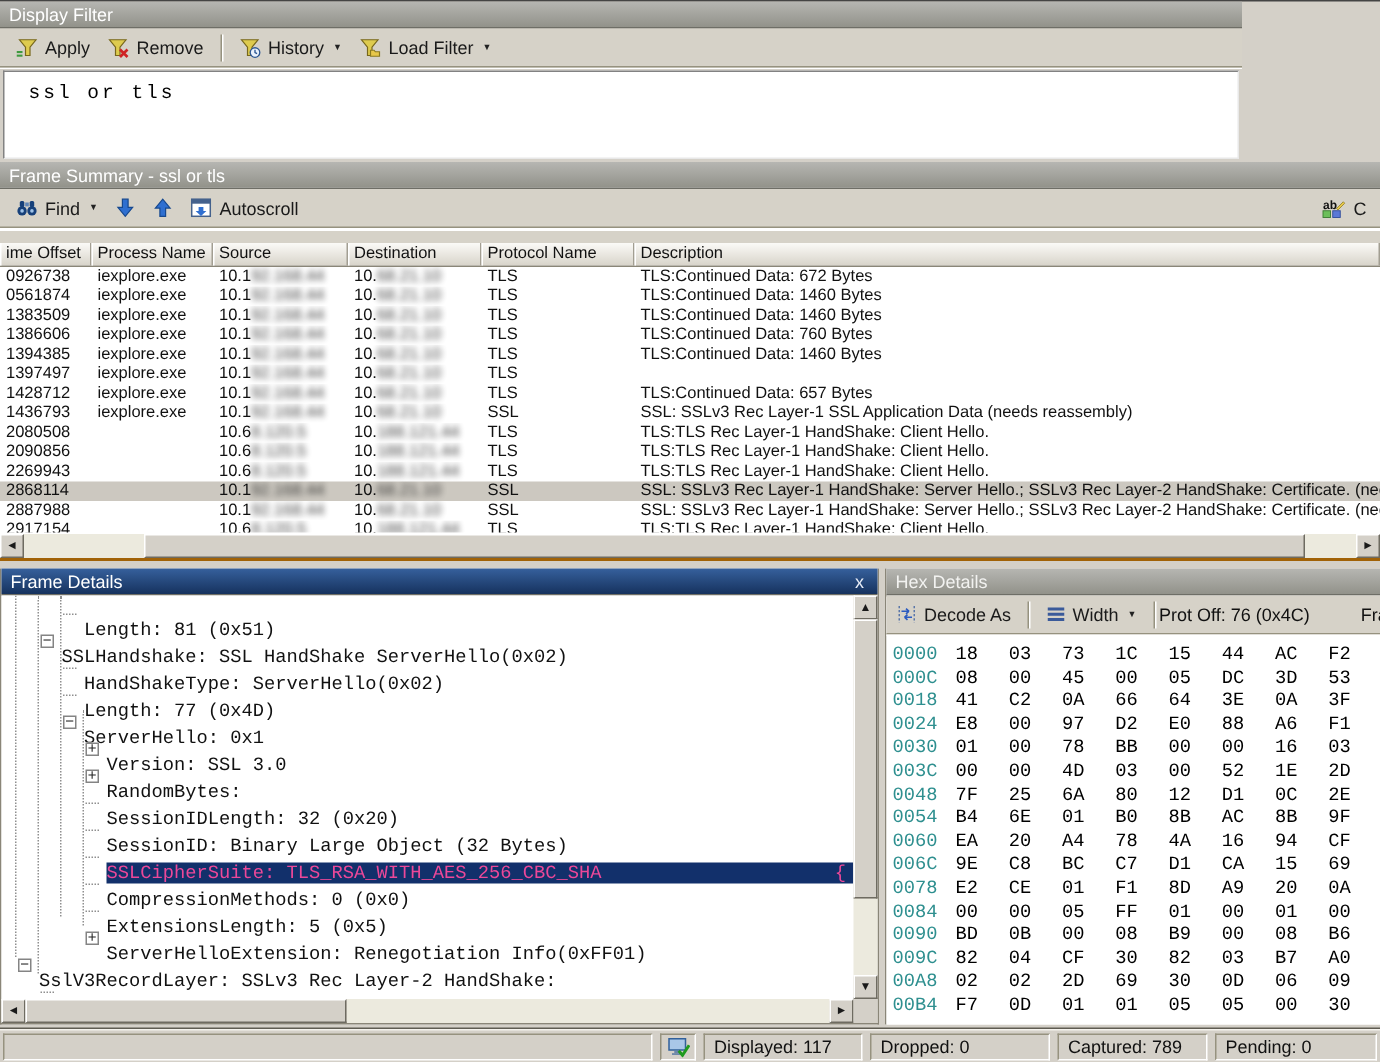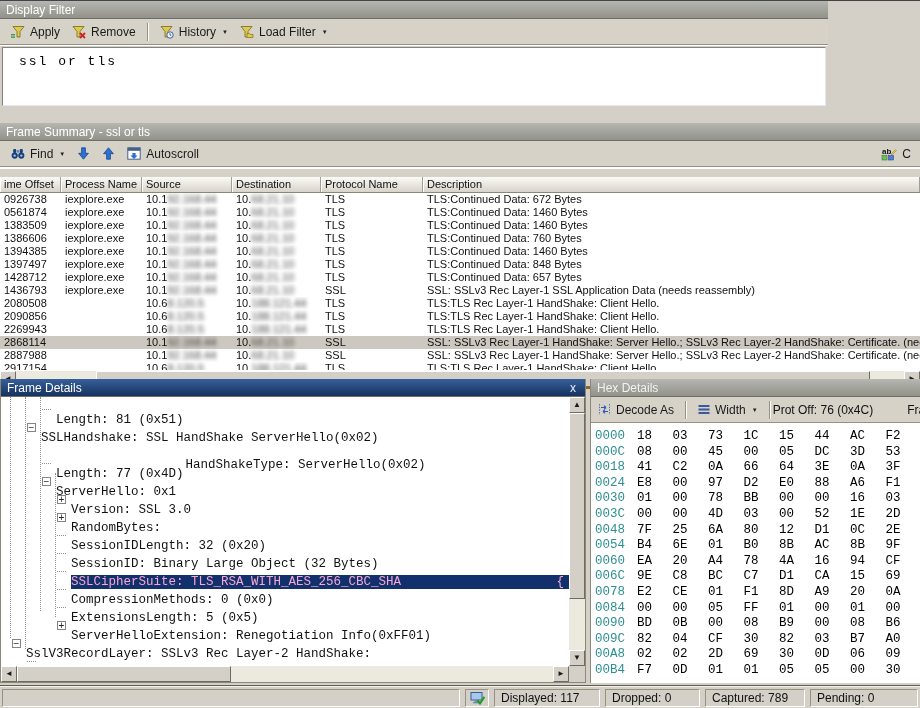--- a/index.html
+++ b/index.html
@@ -23,21 +23,21 @@
   .ticon{display:inline-block;line-height:0;}
 
   
   #display-filter{position:absolute;left:0;top:0;width:828px;height:107px;}
   .filter-edit{position:absolute;left:2px;right:2px;top:46px;bottom:2px;background:#fff;
                border:1px solid #828282;border-right-color:#e8e8e8;border-bottom-color:#e8e8e8;
                font-family:"Liberation Mono",monospace;font-size:13px;letter-spacing:2px;
                padding:6px 16px;color:#000;}
 
   
-  #frame-summary{position:absolute;left:0;top:122px;width:920px;height:266px;background:#fff;border-bottom:2px solid #a16207;}
+  #frame-summary{position:absolute;left:0;top:107px;width:920px;height:266px;background:#fff;border-bottom:2px solid #a16207;}
   .fs-gap{position:absolute;left:0;top:46px;height:8px;width:100%;background:#d6d2c8;}
   .fs-header{position:absolute;left:0;top:54px;height:16px;width:100%;display:flex;font-size:11px;
              background:linear-gradient(#fbfaf7,#d8d4ca);border-bottom:1px solid #8a8678;}
   .fs-h{padding:1px 3px;border-left:1px solid #fff;border-right:1px solid #a29e92;white-space:nowrap;overflow:hidden;}
   .fs-body{position:absolute;left:0;top:70px;bottom:17px;width:100%;overflow:hidden;background:#fff;}
   .fs-row{display:flex;height:13px;line-height:13px;font-size:11px;white-space:nowrap;}
   .fs-row.selected{background:#ccc8c0;align-items:flex-end;}
   .fs-cell{padding:0 4px;overflow:hidden;flex:none;}
   .c0{width:61px;}.c1{width:81px;}.c2{width:90px;}.c3{width:89px;}.c4{width:102px;}.c5{flex:1 1 auto;}
   .blur{filter:blur(2.3px);opacity:.8;}
@@ -54,42 +54,42 @@
   
   #frame-details{position:absolute;left:0;top:378px;width:586px;height:304px;background:#fff;border:1px solid #8a8678;border-top:0;}
   .tree{position:absolute;left:0;top:18px;right:16px;bottom:16px;background:#fff;overflow:hidden;
         font-family:"Liberation Mono",monospace;font-size:12.5px;padding-top:3px;}
   .guide{position:absolute;width:0;border-left:1px dotted #8f8f8f;}
   .trow{display:flex;align-items:center;height:18px;white-space:pre;position:relative;}
   .tbox{width:9px;height:9px;flex:none;border:1px solid #848484;background:#fff;color:#222;
         font-size:10px;line-height:7px;text-align:center;margin-right:5px;font-family:"Liberation Sans",sans-serif;}
   .tdash{width:9px;flex:none;border-top:1px dotted #8f8f8f;margin-right:5px;}
   .tlabel{white-space:pre;margin-top:21px;}
-  .trow.selected .tlabel{flex:1 1 auto;background:#12306b;color:#f9a8d4;display:flex;justify-content:space-between;padding-right:5px;}
+  .trow.selected .tlabel{flex:1 1 auto;background:#12306b;color:#ec4899;display:flex;justify-content:space-between;padding-right:5px;}
   .fd-corner{position:absolute;right:0;bottom:0;width:16px;height:16px;background:#d4d0c8;}
   #frame-details .sb-h{width:calc(100% - 16px);}
 
   
   #hex-details{position:absolute;left:590px;top:378px;width:330px;height:304px;background:#fff;border-left:1px solid #8a8678;}
   #hex-details .titlebar{color:#f2f2f0;}
   .hex-body{position:absolute;left:0;top:44px;bottom:0;width:100%;background:#fff;overflow:hidden;
             font-family:"Liberation Mono",monospace;font-size:12.5px;padding:6px 0 0 4px;}
   .hrow{height:15.6px;line-height:15.6px;white-space:pre;}
   .hoff{color:#2e8f8f;display:inline-block;width:42px;}
   .hbytes{word-spacing:13px;color:#000;}
   .hex-field{display:inline-flex;align-items:flex-end;white-space:nowrap;}
 
   
   #status-bar{position:absolute;left:0;top:684px;width:920px;height:24px;background:#d4d0c8;
               border-top:1px solid #5f5c52;box-shadow:inset 0 1px 0 #f4f2ec;display:flex;align-items:center;
               padding:0 2px;font-size:12px;gap:5px;}
   .scell{height:18px;border:1px solid;border-color:#96927f #fff #fff #96927f;padding:1px 6px;white-space:nowrap;
          display:flex;align-items:center;}
   .scell.grow{flex:1 1 auto;}
-  .scell.w1{width:106px;}.scell.w2{width:95px;}.scell.w3{width:100px;}.scell.w4{flex:0 0 108px;}
+  .scell.w1{width:106px;}.scell.w2{width:120px;}.scell.w3{width:100px;}.scell.w4{flex:0 0 108px;}
 
   svg{display:block;}
 </style>
 </head>
 <body>
 
 <div id="app">
 
   <section id="display-filter">
     <div class="titlebar">
@@ -248,21 +248,20 @@
           <div class="fs-cell c3"><span>10.</span><span class="blur">68.21.10</span></div>
           <div class="fs-cell c4">TLS</div>
           <div class="fs-cell c5">TLS:Continued Data: 1460 Bytes</div>
         </div>
         <div class="fs-row">
           <div class="fs-cell c0">1397497</div>
           <div class="fs-cell c1">iexplore.exe</div>
           <div class="fs-cell c2"><span>10.1</span><span class="blur">92.168.44</span></div>
           <div class="fs-cell c3"><span>10.</span><span class="blur">68.21.10</span></div>
           <div class="fs-cell c4">TLS</div>
-          <div class="fs-cell c5">TLS:Continued Data: 848 Bytes</div>
         </div>
         <div class="fs-row">
           <div class="fs-cell c0">1428712</div>
           <div class="fs-cell c1">iexplore.exe</div>
           <div class="fs-cell c2"><span>10.1</span><span class="blur">92.168.44</span></div>
           <div class="fs-cell c3"><span>10.</span><span class="blur">68.21.10</span></div>
           <div class="fs-cell c4">TLS</div>
           <div class="fs-cell c5">TLS:Continued Data: 657 Bytes</div>
         </div>
         <div class="fs-row">
@@ -336,21 +335,21 @@
       <span>Frame Details</span>
       <span class="tb-x">x</span>
     </div>
     <div class="tree" id="fd-tree">
       <div class="guide" style="left:9px;top:0;bottom:28px;"></div>
       <div class="guide" style="left:24px;top:0;height:252px;"></div>
       <div class="guide" style="left:39px;top:0;height:214px;"></div>
       <div class="guide" style="left:54px;top:76px;height:144px;"></div>
     <div class="trow" style="padding-left: 41px;"><span class="tdash"></span><span class="tlabel">Length: 81 (0x51)</span></div>
         <div class="trow" style="padding-left: 26px;"><span class="tbox">−</span><span class="tlabel">SSLHandshake: SSL HandShake ServerHello(0x02)</span></div>
-        <div class="trow" style="padding-left: 41px; flex-direction: column;"><span class="tdash"></span><span class="tlabel">HandShakeType: ServerHello(0x02)</span></div>
+        <div class="trow" style="padding-left: 41px;"><span class="tdash"></span><span class="tlabel">HandShakeType: ServerHello(0x02)</span></div>
         <div class="trow" style="padding-left: 41px;"><span class="tdash"></span><span class="tlabel">Length: 77 (0x4D)</span></div>
         <div class="trow" style="padding-left: 41px;"><span class="tbox">−</span><span class="tlabel">ServerHello: 0x1</span></div>
         <div class="trow" style="padding-left: 56px;"><span class="tbox">+</span><span class="tlabel">Version: SSL 3.0</span></div>
         <div class="trow" style="padding-left: 56px;"><span class="tbox">+</span><span class="tlabel">RandomBytes:</span></div>
         <div class="trow" style="padding-left: 56px;"><span class="tdash"></span><span class="tlabel">SessionIDLength: 32 (0x20)</span></div>
         <div class="trow" style="padding-left: 56px;"><span class="tdash"></span><span class="tlabel">SessionID: Binary Large Object (32 Bytes)</span></div>
         <div class="trow selected" style="padding-left: 56px;"><span class="tdash"></span><span class="tlabel"><span>SSLCipherSuite: TLS_RSA_WITH_AES_256_CBC_SHA</span><span>{</span></span></div>
         <div class="trow" style="padding-left: 56px;"><span class="tdash"></span><span class="tlabel">CompressionMethods: 0 (0x0)</span></div>
         <div class="trow" style="padding-left: 56px; font-family: Liberation Mono, monospace;"><span class="tdash"></span><span class="tlabel">ExtensionsLength: 5 (0x5)</span></div>
         <div class="trow" style="padding-left: 56px;"><span class="tbox">+</span><span class="tlabel">ServerHelloExtension: Renegotiation Info(0xFF01)</span></div>

